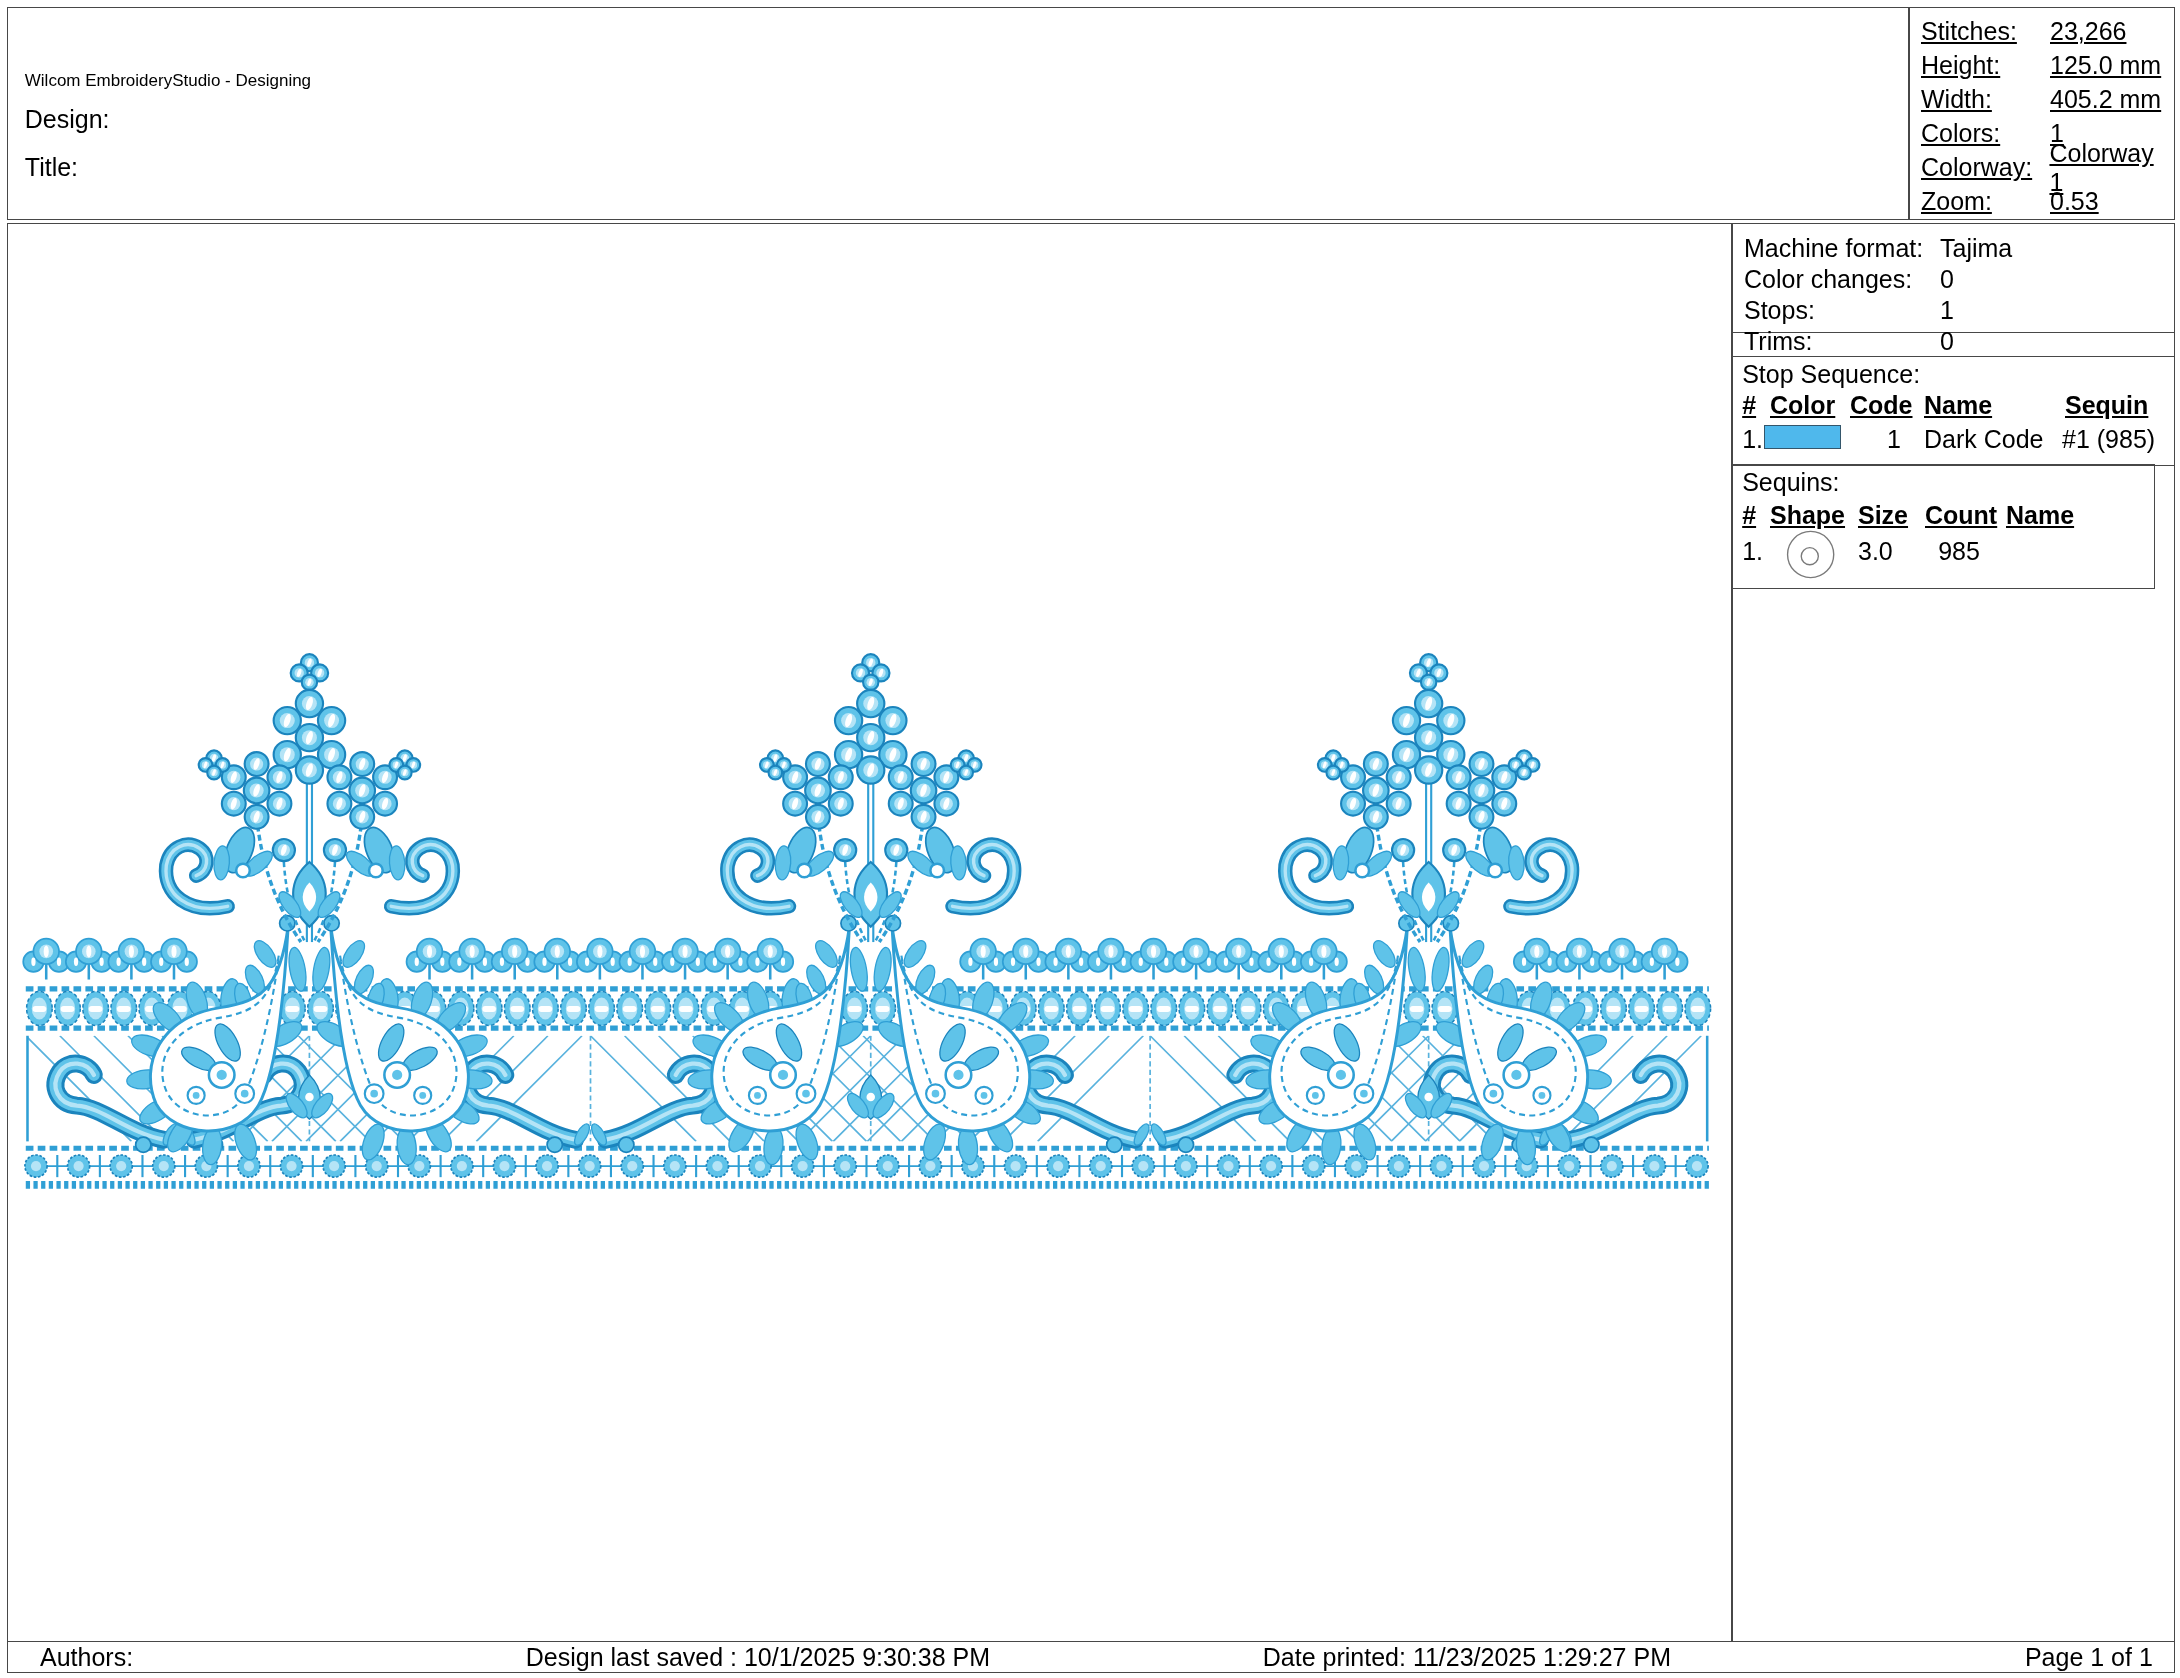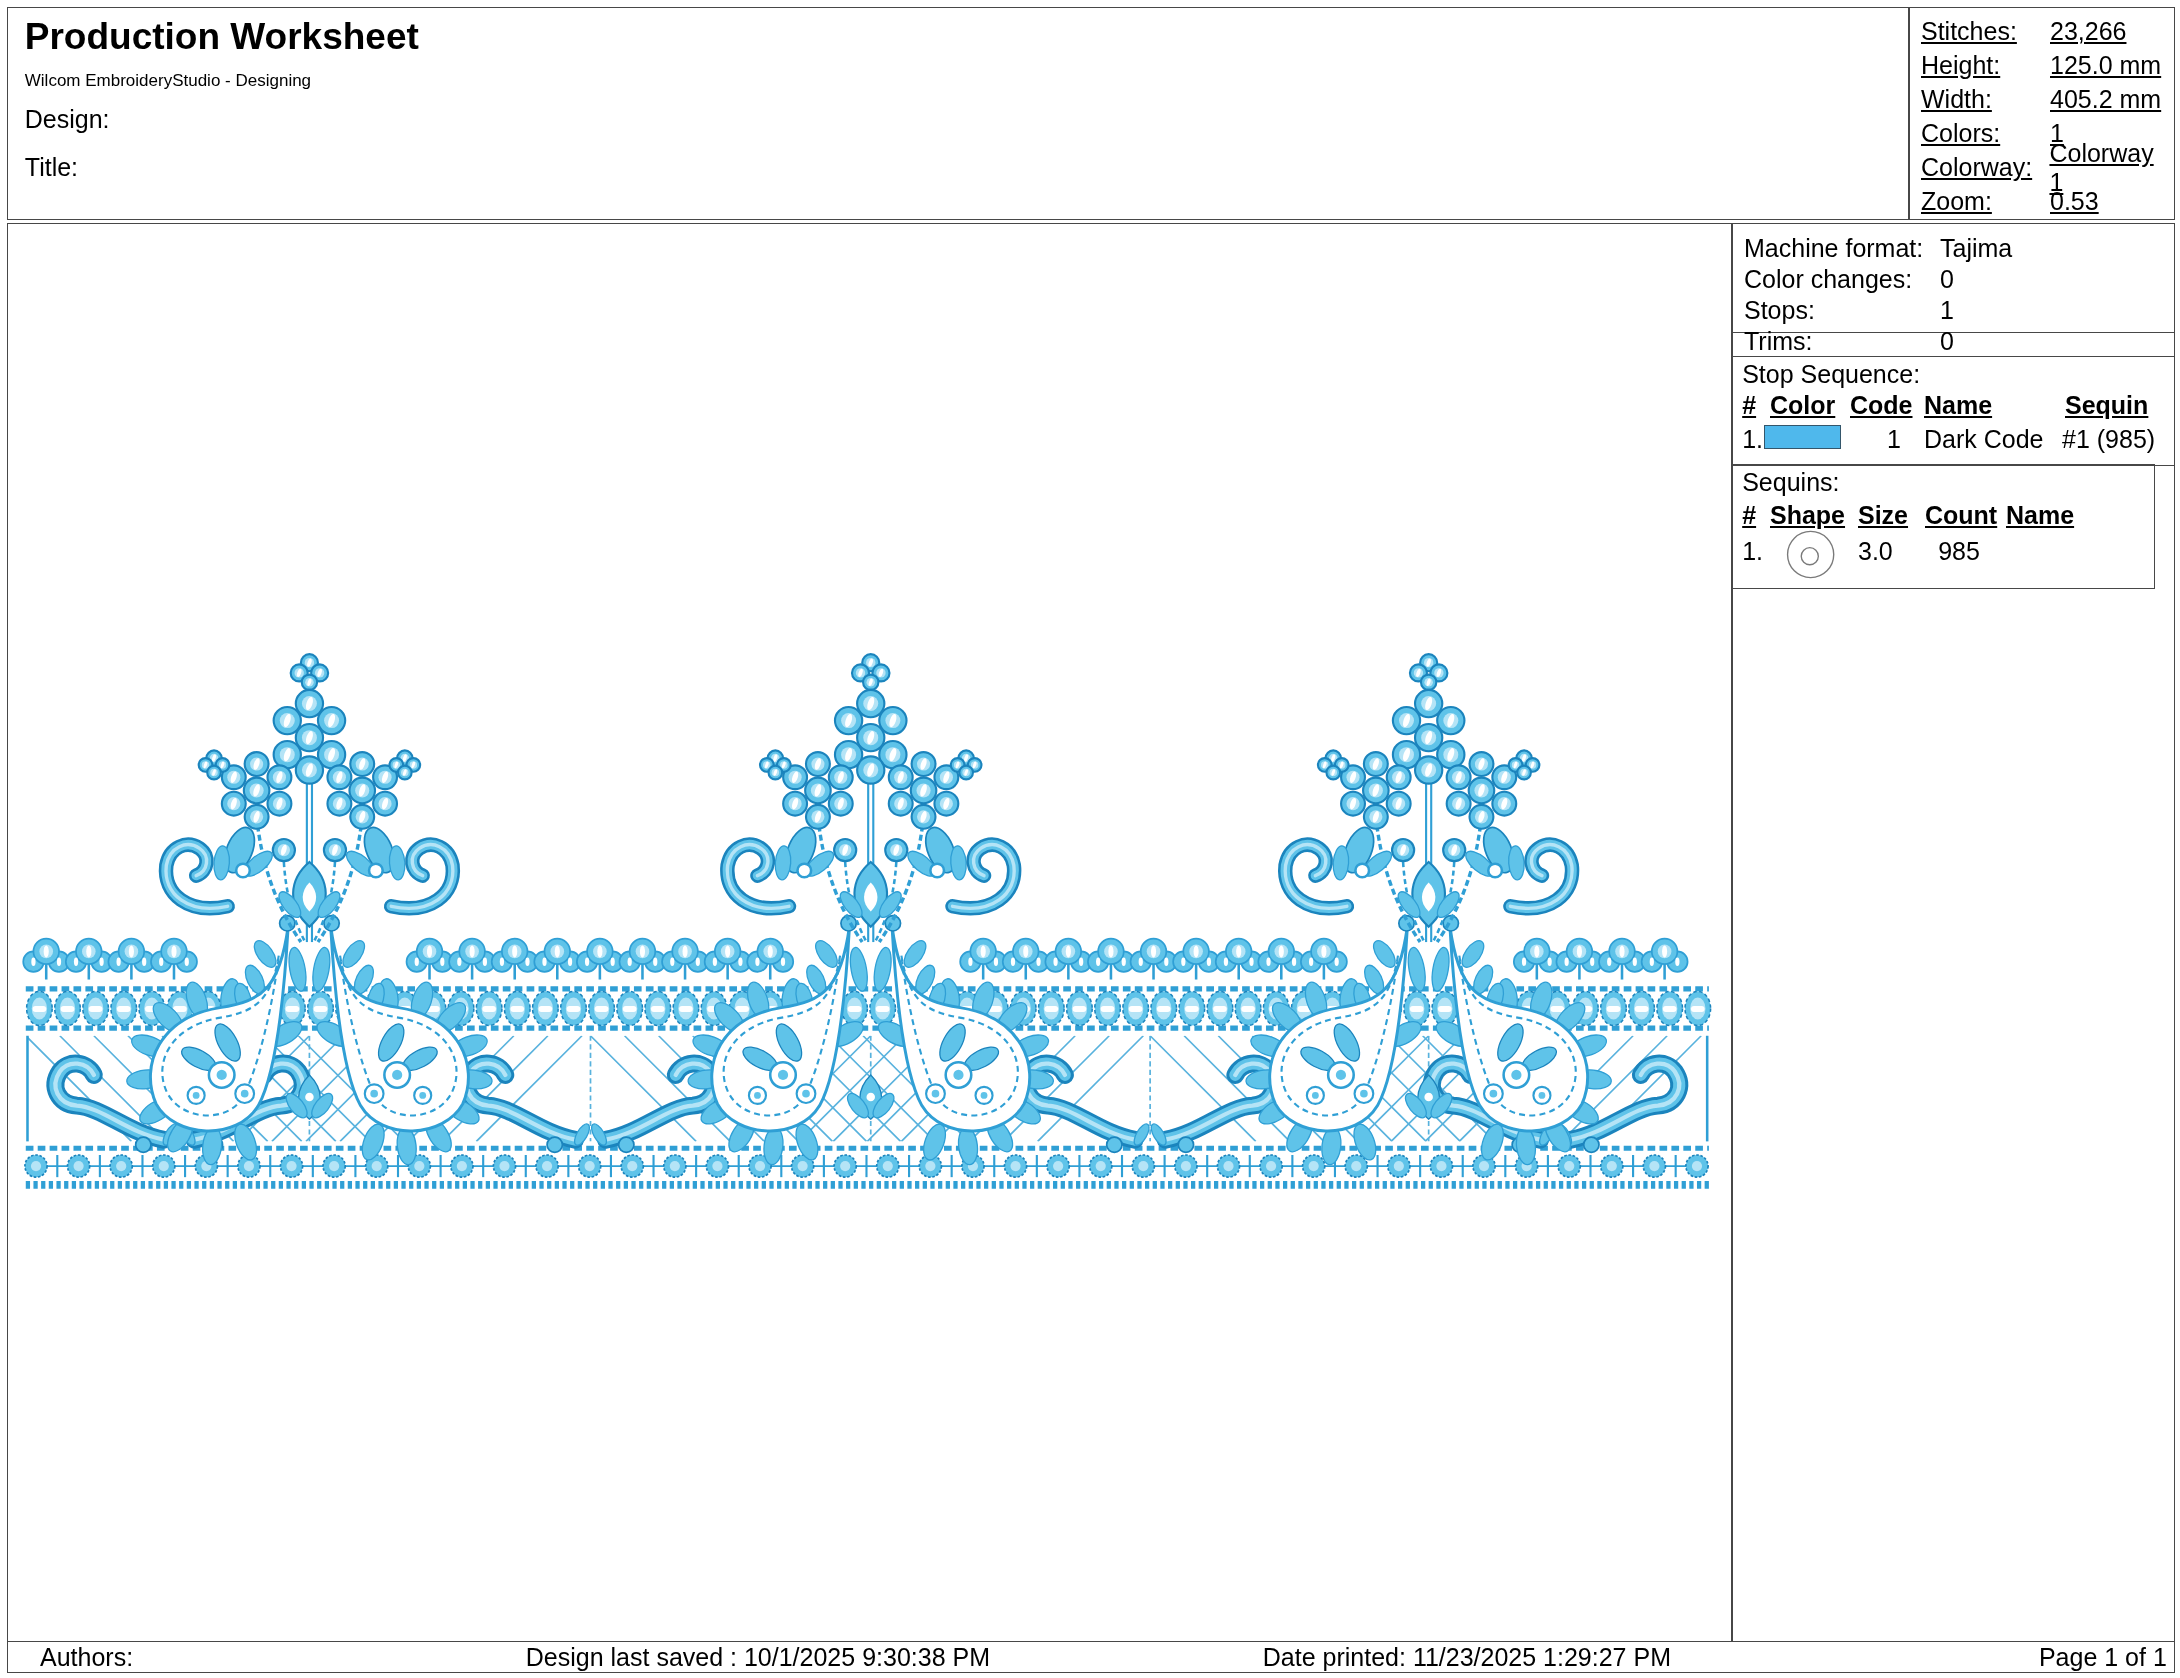--- a/index.html
+++ b/index.html
@@ -34,21 +34,21 @@
   #sequin-box .th{top:36px}
   #sequin-box .td{top:72px}
   #color-swatch{position:absolute;left:32px;top:68px;width:77px;height:24px;border:1.7px solid #34566b;box-sizing:border-box;}
   #sequin-shape{position:absolute;left:53px;top:63px;}
   
   #footer-box{left:6.8px;top:1641px;width:2168px;height:31.5px;font-size:25px;}
   #footer-box span{position:absolute;top:1.7px;line-height:26.4px;}
   .f-authors{left:10.2px;margin-left:22px;}
   .f-saved{left:518px;}
   .f-printed{left:1255px;}
-  .f-page{right:7px;}
+  .f-page{right:21px;}
   
   #embroidery{position:absolute;left:0;top:0;pointer-events:none;}
 </style>
 </head>
 <body>
 
 <svg id="embroidery" width="2181" height="1678" viewBox="0 0 2560 1970" xmlns="http://www.w3.org/2000/svg">
     <defs>
       <clipPath id="bandclip">
         <rect x="32" y="1216" width="1972" height="124"></rect>
@@ -1311,21 +1311,20 @@
       <path d="M 96 1064 C 142 1074 172 1050 168 1016 C 164 994 144 986 129 996 C 116 1005 119 1023 133 1028" fill="none" stroke="#5FC3E9" stroke-width="11" stroke-linecap="round"></path>
       <path d="M 96 1064 C 142 1074 172 1050 168 1016 C 164 994 144 986 129 996 C 116 1005 119 1023 133 1028" fill="none" stroke="#B5E4F6" stroke-width="4" stroke-linecap="round"></path>
       <path d="M 0 1012 C 24 1032 27 1064 0 1088 C -27 1064 -24 1032 0 1012 Z" fill="#5FC3E9" stroke="#1B84BD" stroke-width="2.5"></path>
       <path d="M 0 1036 C 10 1046 11 1060 0 1070 C -11 1060 -10 1046 0 1036 Z" fill="#fff"></path>
       <ellipse cx="23" cy="1062" rx="8" ry="18" fill="#5FC3E9" stroke="#2F9FD5" stroke-width="1.5" transform="rotate(38 23 1062)"></ellipse>
       <ellipse cx="-23" cy="1062" rx="8" ry="18" fill="#5FC3E9" stroke="#2F9FD5" stroke-width="1.5" transform="rotate(-38 -23 1062)"></ellipse>
     </g>
   </svg>
 
 <div class="box" id="header-box">
-  <div class="h-title">Production Worksheet</div>
   <div class="h-sub">Wilcom EmbroideryStudio - Designing</div>
   <div class="h-design-label">Design:</div>
   <div class="h-title-label">Title:</div>
 </div>
 
 <div class="box" id="stats-box">
   <div class="kv">
       <span class="k">Stitches:</span>
       <span class="v">23,266</span>
     </div>

